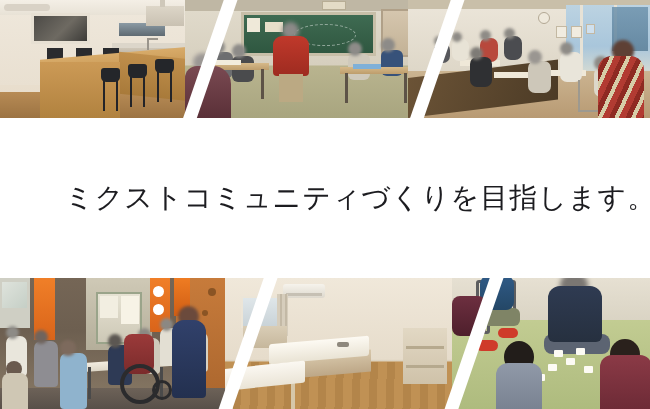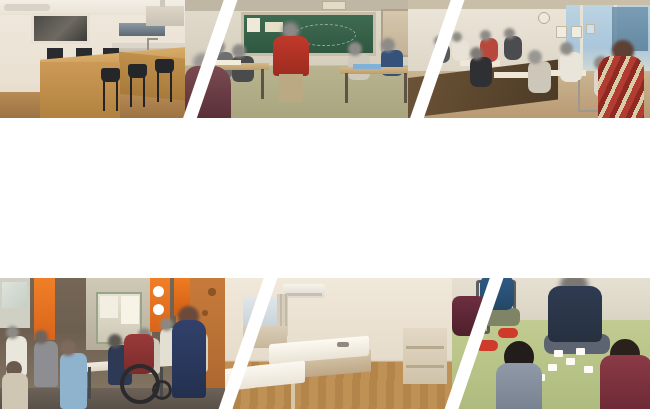--- a/index.html
+++ b/index.html
@@ -432,20 +432,21 @@
         <div class="fronth"></div>
         <div class="front"></div>
       </div>
     </div>
 
     <div class="slash" style="left:200px;"></div>
     <div class="slash" style="left:427px;"></div>
   </div>
 
   <div class="text-band">
+    <p class="tagline">ミクストコミュニティづくりを目指します。</p>
   </div>
 
   <div class="strip strip-bottom">
 
     <div class="photo p4">
       <div class="scene">
         <div class="bgwall"></div>
         <div class="wallr"></div>
         <div class="wdot wd1"></div>
         <div class="wdot wd2"></div>

